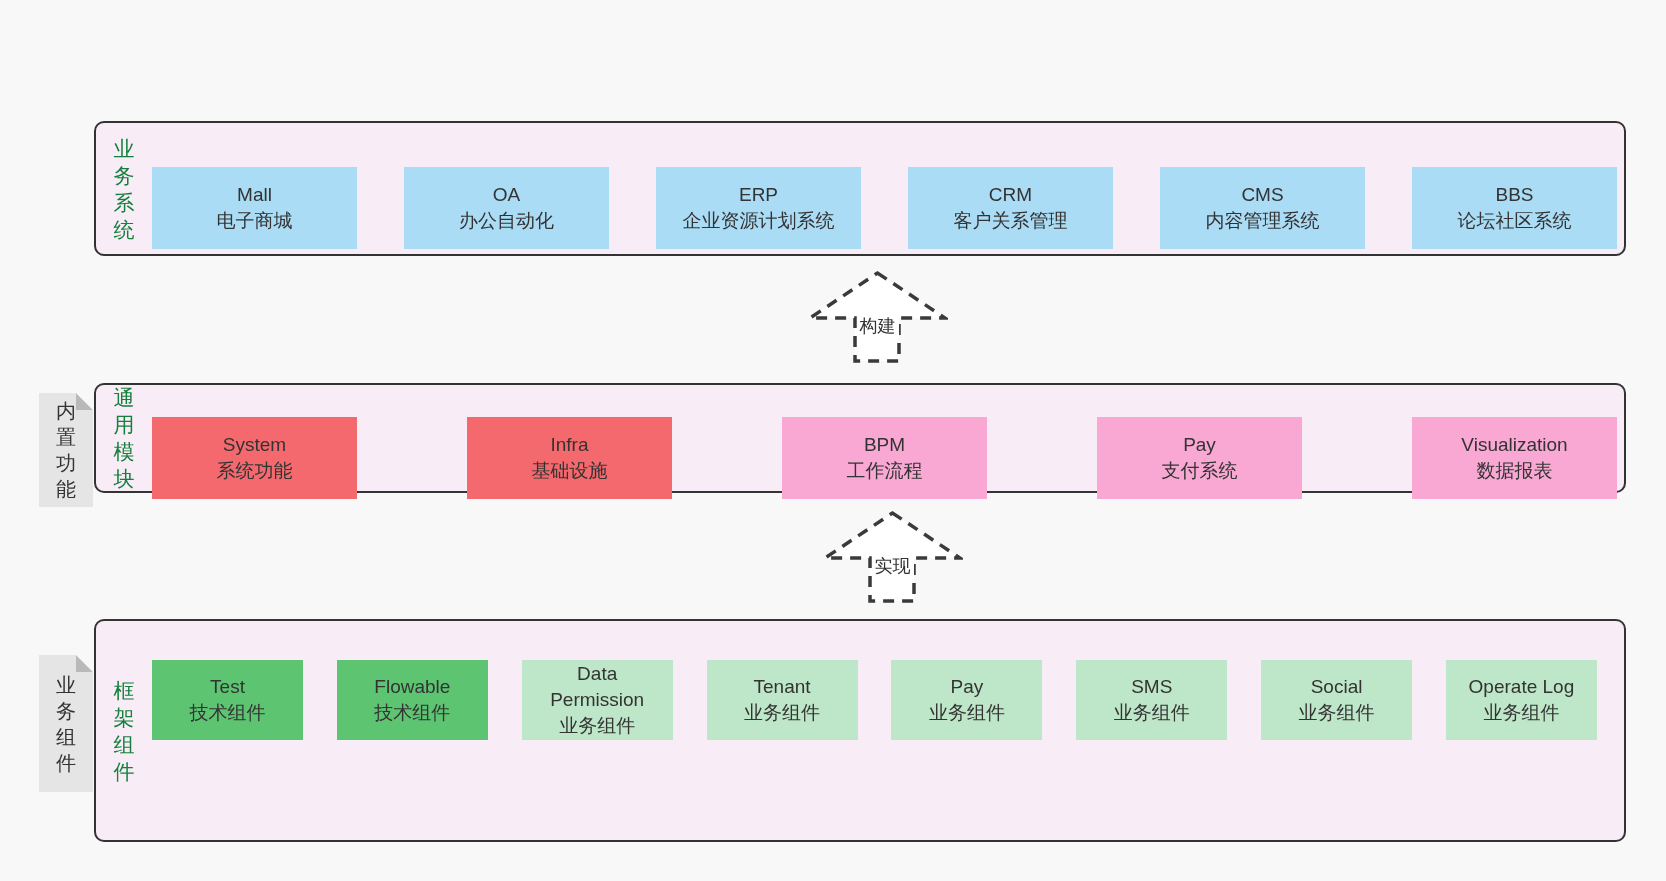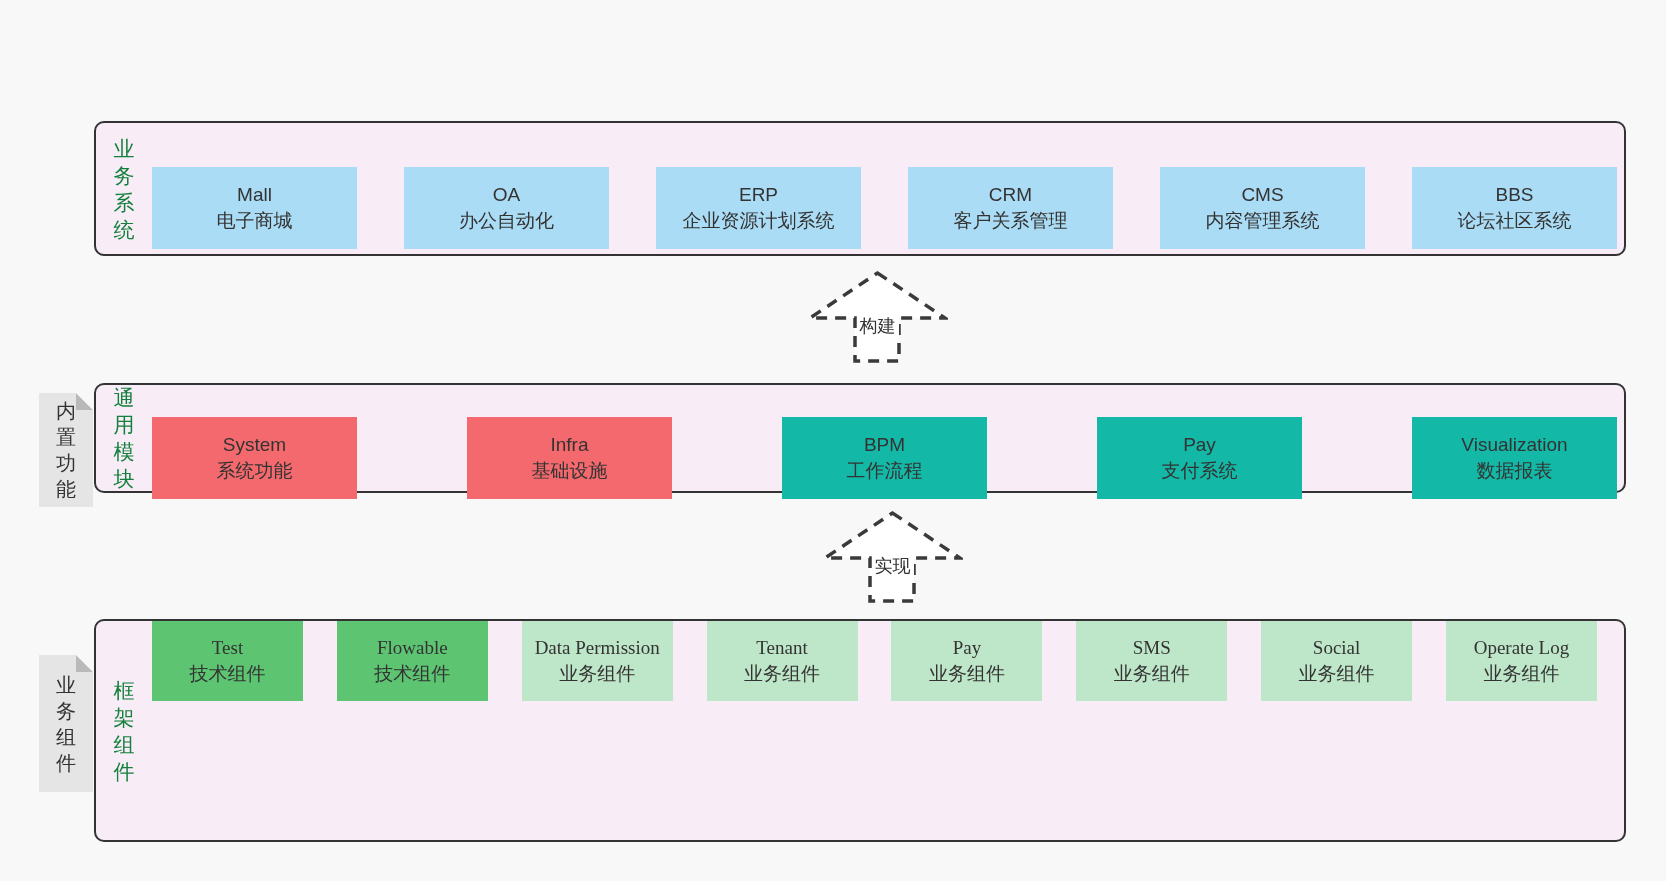--- a/index.html
+++ b/index.html
@@ -41,42 +41,41 @@
     position:absolute;
     left:56px;right:7px;top:0;bottom:0;
     display:flex;
     justify-content:space-between;
     align-items:center;
   }
   .panel-body.grid-row{
     top:auto;bottom:auto;
     right:27px;
     height:80px;
-    align-items:flex-end;
-    font-family:Liberation Serif, serif;
+    align-items:flex-start;
   }
   .row-a{top:19px;}
   .row-b{top:124px;}
   
   .node{
     border-radius:0;
     display:flex;flex-direction:column;
     align-items:center;justify-content:center;
     text-align:center;
     font-size:19px;line-height:26px;
     color:#333;
     box-sizing:border-box;
     padding:2px 6px;
     margin-top:39px;
   }
   .node.wide{width:205px;height:82px;}
   .node.small{width:151px;height:80px;}
   .blue{background:#abdcf5;}
   .red{background:#f4696d;}
-  .pink{background:#14b8a6;}
+  .pink{background:#f9a8d4;}
   .green{background:#5dc572;}
   .green-light{background:#bee6c8;}
   
   .sticky{
     position:absolute;
     left:39px;width:54px;
     background:#e5e5e5;
     clip-path:polygon(0 0,calc(100% - 17px) 0,100% 17px,100% 100%,0 100%);
     display:flex;align-items:center;justify-content:center;
   }

